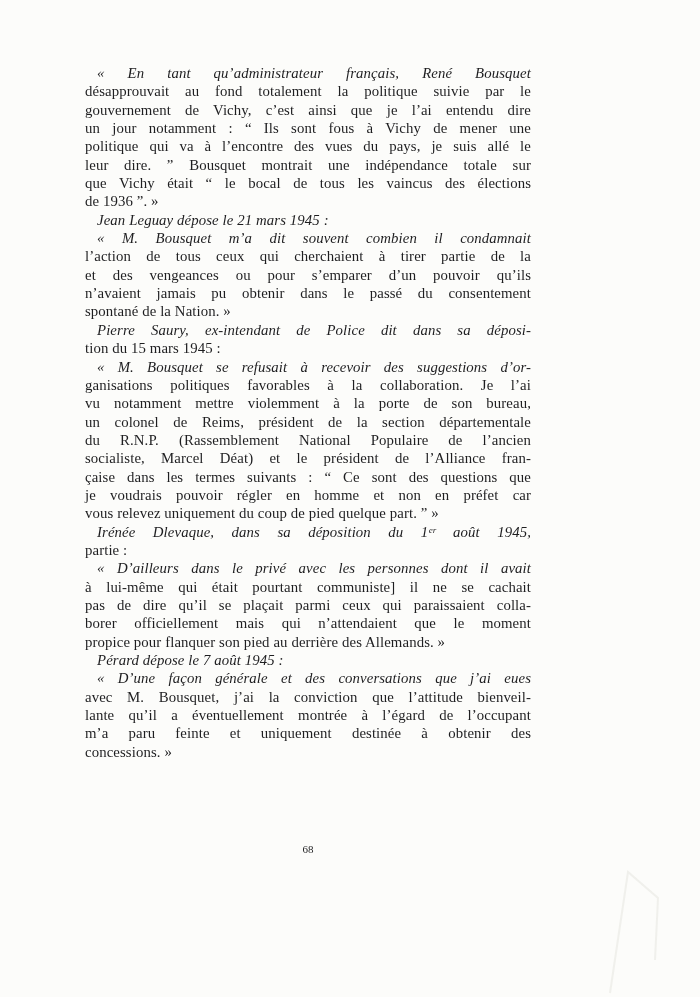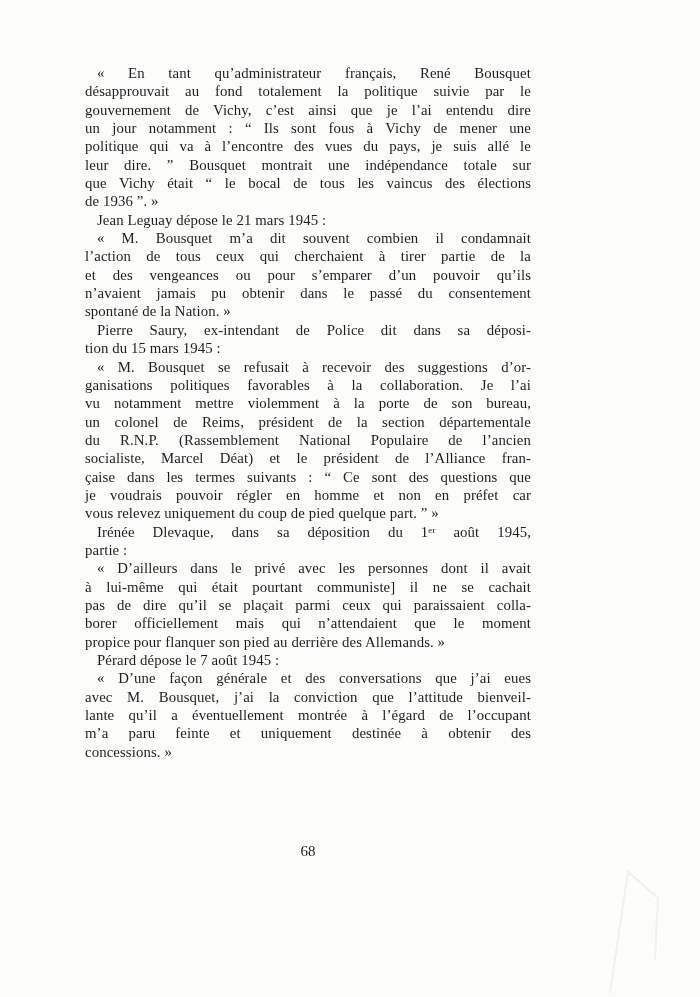--- a/index.html
+++ b/index.html
@@ -33,29 +33,30 @@
     overflow: visible;
     text-align: justify;
     text-align-last: justify;
     text-justify: inter-word;
   }
   .line.para-end {
     text-align-last: left;
   }
   .line.para-start {
     text-indent: 12px;
+    font-style: italic;
   }
   .page-number {
     position: absolute;
     left: 85px;
     top: 843px;
     width: 446px;
     text-align: center;
     color: var(--ink, #1e1e20);
-    font-size: 15px;
+    font-size: 11px;
   }
   .crease {
     position: absolute;
     left: 0;
     top: 0;
     pointer-events: none;
   }
 </style>
 </head>
 <body style="--paper: #fcfcfa; --ink: #1e1e20;">

